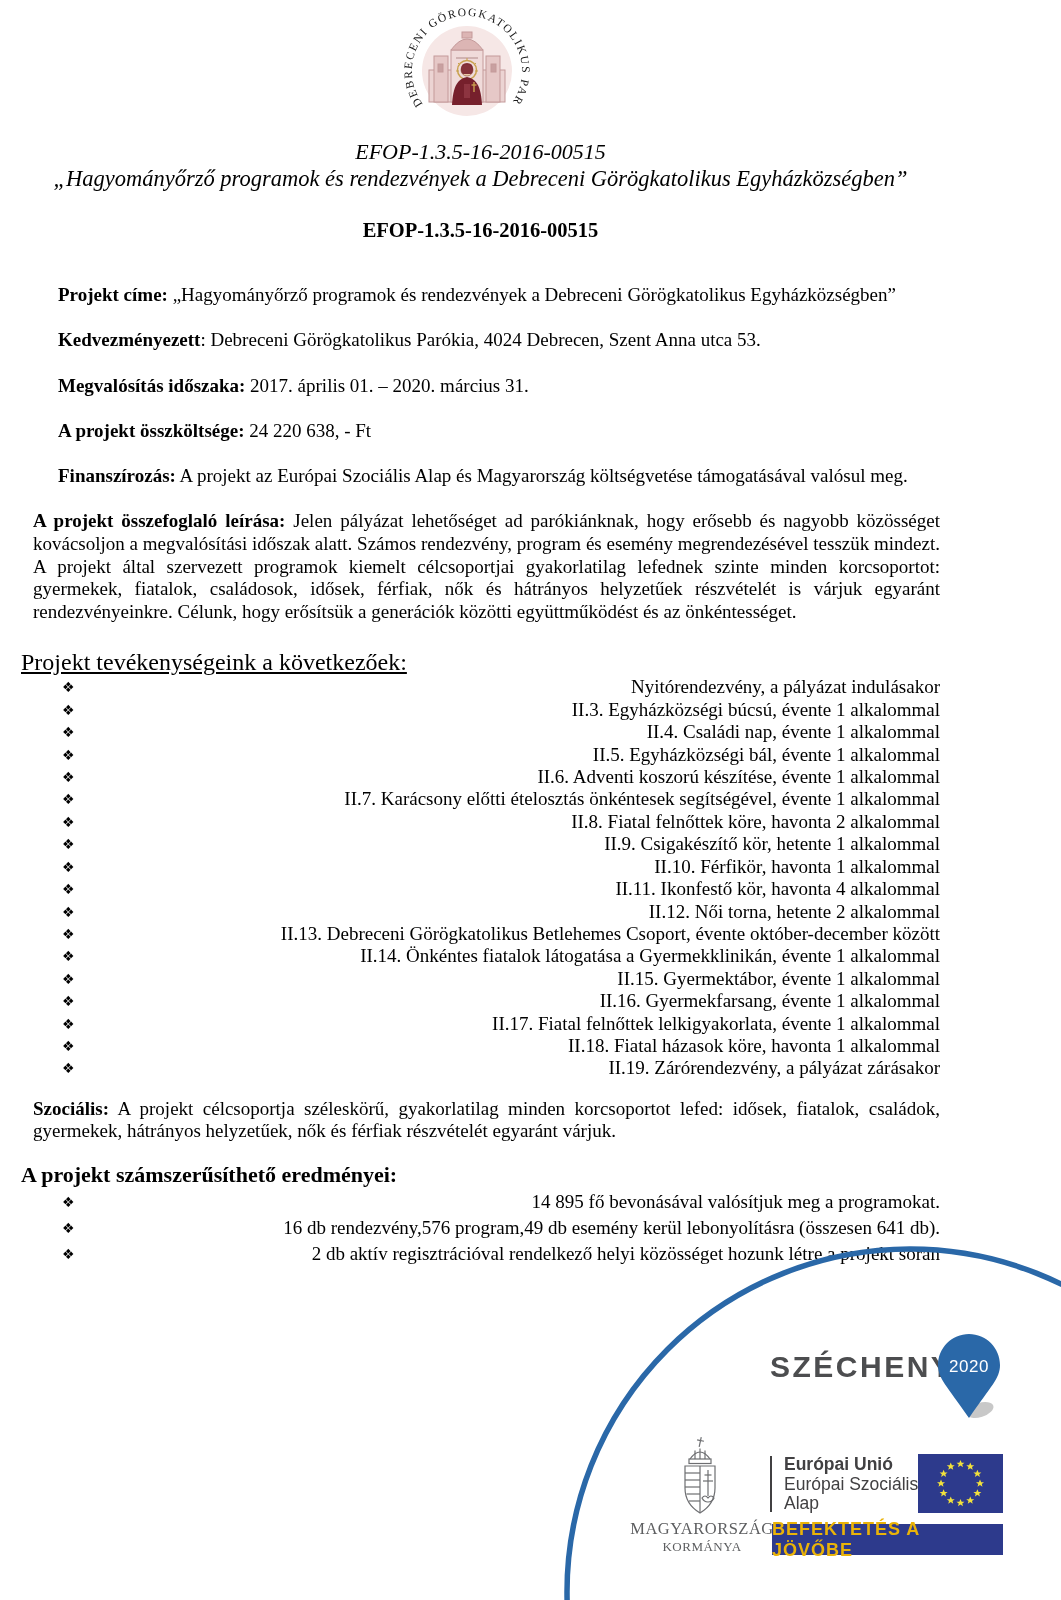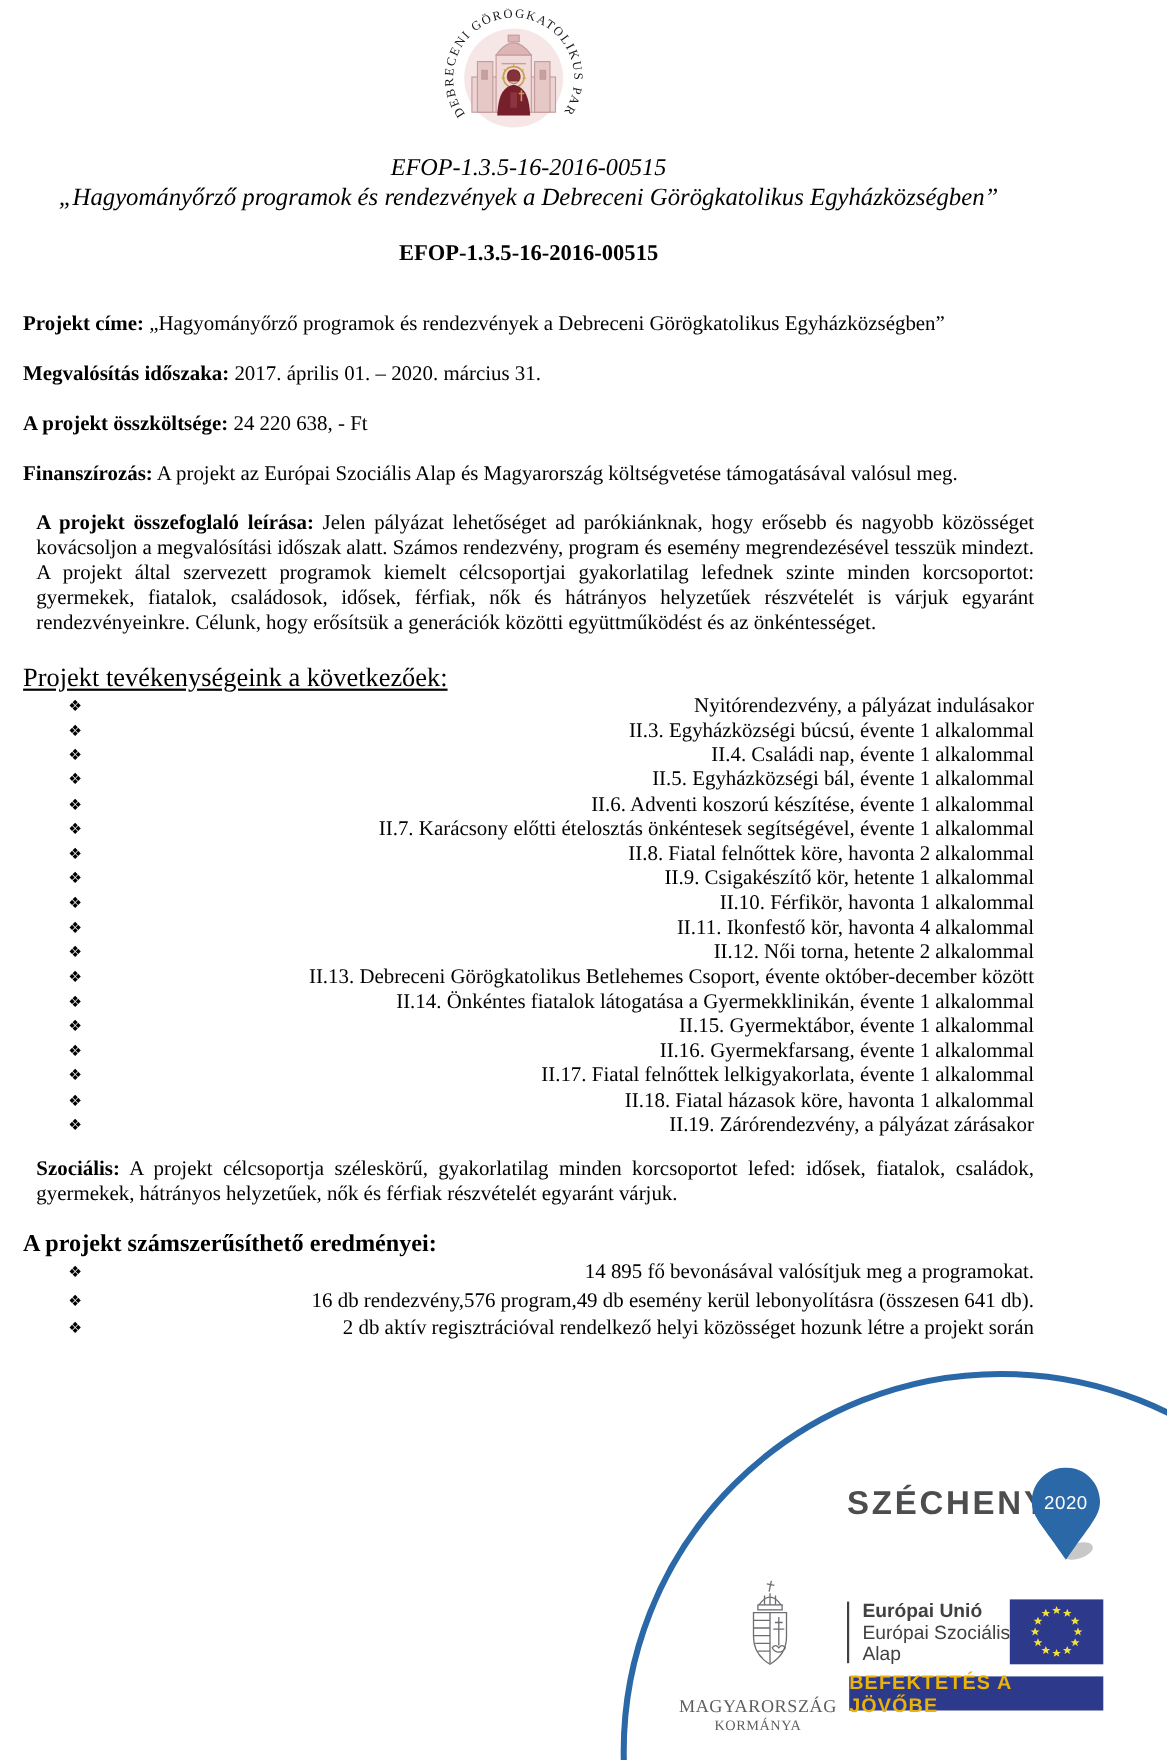--- a/index.html
+++ b/index.html
@@ -14,21 +14,21 @@
   }
   .content{width:919px;margin-left:21px;}
   
   .seal-wrap{text-align:center;padding-top:8px;height:126px;}
   .seal-wrap svg{display:inline-block;transform:translateX(-14px);}
   .code-italic{margin-top:13px;font-style:italic;font-size:22px;line-height:26px;text-align:center;}
   .title-italic{font-style:italic;font-size:22.5px;line-height:27px;text-align:center;}
   .code-bold{margin-top:26px;font-weight:bold;font-size:20.5px;line-height:24px;text-align:center;}
   
   .details{margin-top:42px;}
-  .detail{font-size:19px;line-height:22.5px;margin-bottom:22.8px;white-space:nowrap;}
+  .detail{font-size:19px;line-height:22.5px;margin-bottom:22.8px;white-space:nowrap;margin-left:37px;}
   .detail b{font-weight:bold;}
   .para{font-size:19px;line-height:22.6px;text-align:justify;margin-left:12px;}
   .summary{margin-top:17px;}
   .heading-underline{margin-top:28px;font-size:24px;line-height:23px;text-decoration:underline;}
   ul.blist{list-style:none;margin-top:2px;}
   ul.blist li{display:flex;font-size:19px;line-height:22.4px;}
   ul.blist li .blt{
     width:28px;margin-left:41px;flex:0 0 28px;
     font-family:"DejaVu Sans", sans-serif;font-size:14px;line-height:22.4px;
   }
@@ -40,22 +40,22 @@
   
   .arc-svg{position:absolute;left:0;top:0;width:1061px;height:1600px;pointer-events:none;}
   .szechenyi-name{
     position:absolute;left:770px;top:1350px;
     font-family:"Liberation Sans", sans-serif;font-weight:bold;font-size:30px;
     letter-spacing:2.5px;color:var(--szechenyi-text,#4c4d4f);
   }
   .pin{position:absolute;left:938px;top:1334px;}
   .coat{position:absolute;left:678px;top:1436px;}
   .gov{
-    position:absolute;left:608px;top:1520px;width:162px;text-align:center;
-    color:var(--gray-text,#5d5e60);font-family:"Liberation Serif", serif;margin-top:22px;
+    position:absolute;left:621px;top:1520px;width:162px;text-align:center;
+    color:var(--gray-text,#5d5e60);font-family:"Liberation Serif", serif;
   }
   .gov .l1{font-size:16.5px;letter-spacing:0.5px;line-height:18px;}
   .gov .l2{font-size:13px;letter-spacing:0.5px;line-height:17px;}
   .vdivider{position:absolute;left:770px;top:1456px;width:2px;height:56px;background:var(--dark-gray-text,#414042);}
   .eu-text{
     position:absolute;left:784px;top:1455px;
     font-family:"Liberation Sans", sans-serif;font-size:17.5px;line-height:19.5px;color:var(--dark-gray-text,#414042);
   }
   .eu-text .b{font-weight:bold;}
   .eu-flag{position:absolute;left:918px;top:1454px;width:85px;height:59px;background:var(--eu-flag-bg,#2d3a8c);}
@@ -119,20 +119,21 @@
         </text>
       </svg>
     </div>
 
     <div class="code-italic">EFOP-1.3.5-16-2016-00515</div>
     <div class="title-italic">„Hagyományőrző programok és rendezvények a Debreceni Görögkatolikus Egyházközségben”</div>
     <div class="code-bold">EFOP-1.3.5-16-2016-00515</div>
 
     <div class="details">
       <p class="detail"><b>Projekt címe:</b><span> „Hagyományőrző programok és rendezvények a Debreceni Görögkatolikus Egyházközségben”</span></p>
+      <p class="detail"><b>Kedvezményezett</b><span>: Debreceni Görögkatolikus Parókia, 4024 Debrecen, Szent Anna utca 53.</span></p>
       <p class="detail"><b>Megvalósítás időszaka:</b><span> 2017. április 01. – 2020. március 31.</span></p>
       <p class="detail"><b>A projekt összköltsége:</b><span> 24 220 638, - Ft</span></p>
       <p class="detail"><b>Finanszírozás:</b><span> A projekt az Európai Szociális Alap és Magyarország költségvetése támogatásával valósul meg.</span></p>
     </div>
 
     <p class="para summary"><b>A projekt összefoglaló leírása:</b><span> Jelen pályázat lehetőséget ad parókiánknak, hogy erősebb és nagyobb közösséget kovácsoljon a megvalósítási időszak alatt. Számos rendezvény, program és esemény megrendezésével tesszük mindezt. A projekt által szervezett programok kiemelt célcsoportjai gyakorlatilag lefednek szinte minden korcsoportot: gyermekek, fiatalok, családosok, idősek, férfiak, nők és hátrányos helyzetűek részvételét is várjuk egyaránt rendezvényeinkre. Célunk, hogy erősítsük a generációk közötti együttműködést és az önkéntességet.</span></p>
 
     <div class="heading-underline">Projekt tevékenységeink a következőek:</div>
 
     <ul class="blist">

